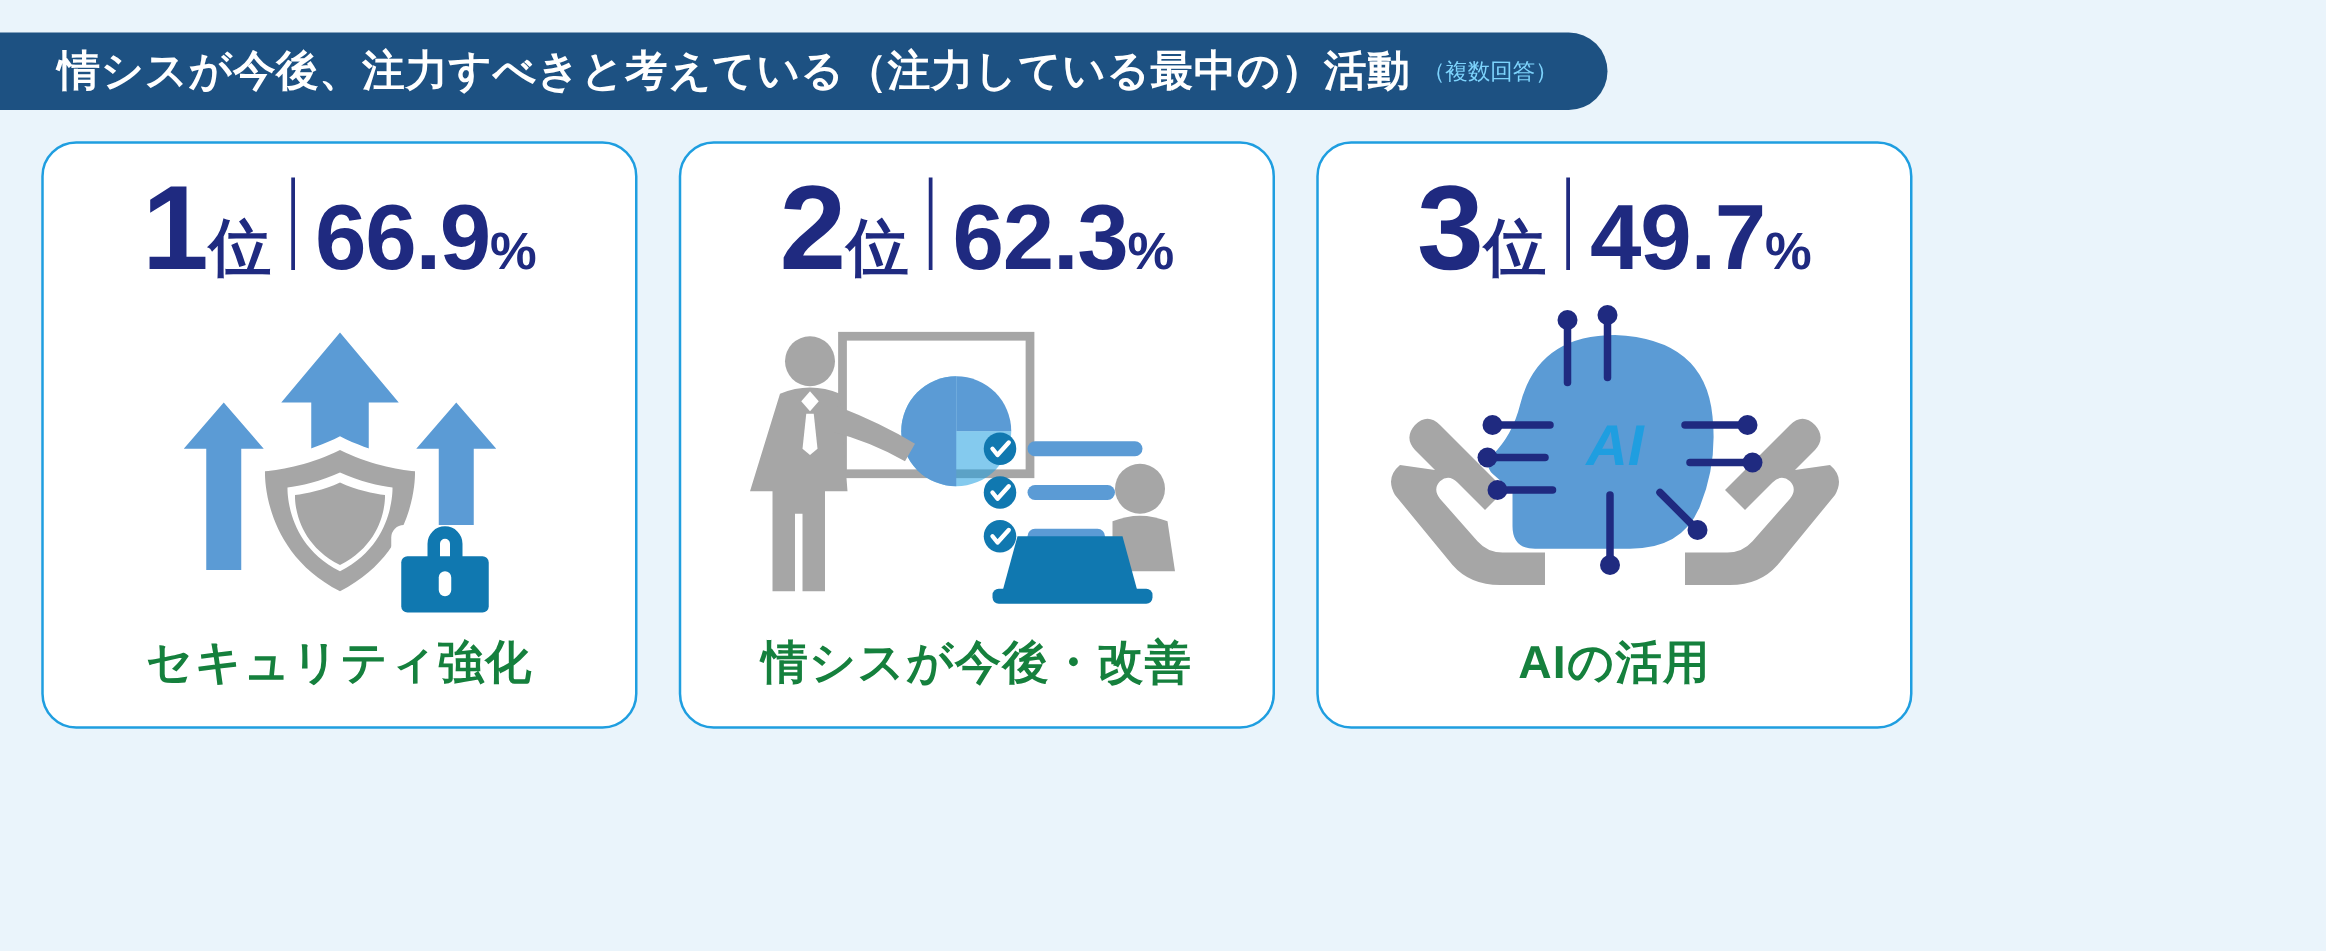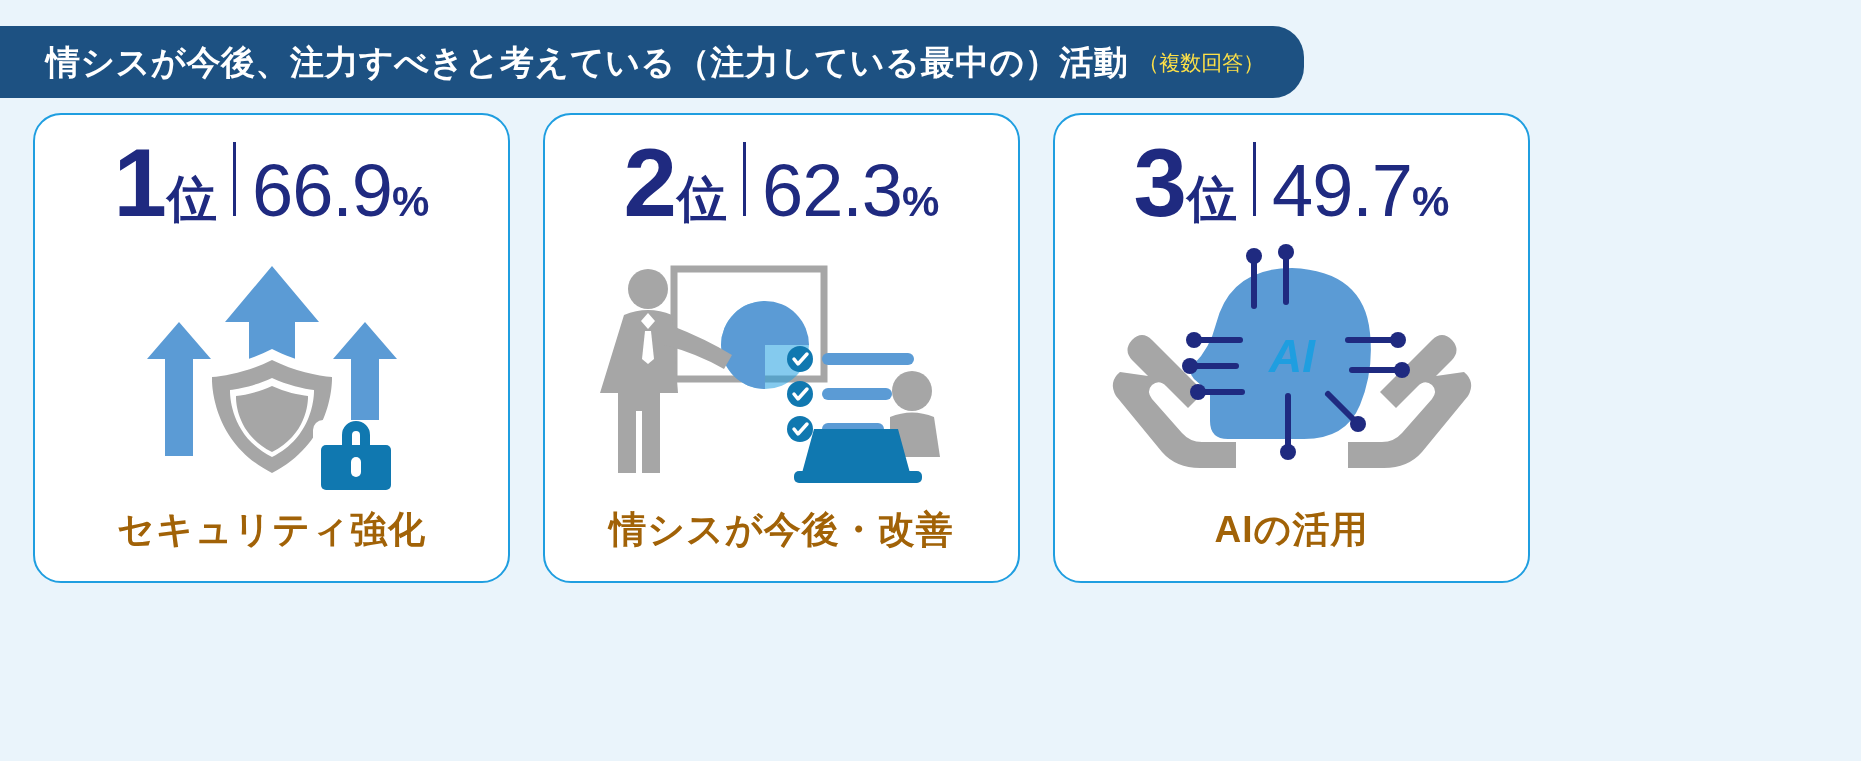--- a/index.html
+++ b/index.html
@@ -13,39 +13,39 @@
     font-family: "Liberation Sans", "DejaVu Sans", sans-serif;
     overflow: hidden;
     position: relative;
   }
 
   
   .title-bar {
     position: absolute;
     left: 0;
     top: 26px;
-    height: 72px;
+    height: 62px;
     background: #1d5182;
     border-radius: 0 31px 31px 0;
     display: flex;
     align-items: center;
     padding: 0 40px 0 46px;
     box-sizing: border-box;
     white-space: nowrap;
   }
   .title-main {
     color: #ffffff;
     font-size: 34px;
     font-weight: 700;
     letter-spacing: 0.5px;
     line-height: 1;
   }
   .title-sub {
-    color: #fde047;
-    font-size: 21px;
+    color: #7dd3fc;
+    font-size: 18px;
     font-weight: 500;
     margin-left: 10px;
     line-height: 1;
   }
 
   
   .cards {
     position: absolute;
     left: 0;
     top: 113px;
@@ -94,21 +94,21 @@
     width: 3px;
     height: 74px;
     background: #1f2a80;
     margin: 0 16px;
     align-self: center;
     position: relative;
     top: -6px;
   }
   .rank-pct {
     font-size: 74px;
-    font-weight: 400;
+    font-weight: 700;
     line-height: 1;
     letter-spacing: -1px;
   }
   .rank-pct-sign {
     font-size: 42px;
     font-weight: 700;
   }
 
   
   .icon-area {
@@ -119,21 +119,21 @@
     justify-content: center;
     position: relative;
     font-style: italic;
   }
   .icon-area svg { display: block; }
 
   
   .card-label {
     font-size: 37px;
     font-weight: 700;
-    color: #a16207;
+    color: #15803d;
     letter-spacing: 1px;
     margin-bottom: 26px;
     text-align: center;
     white-space: nowrap;
   }
 </style>
 </head>
 <body>
 
 <div class="title-bar">

